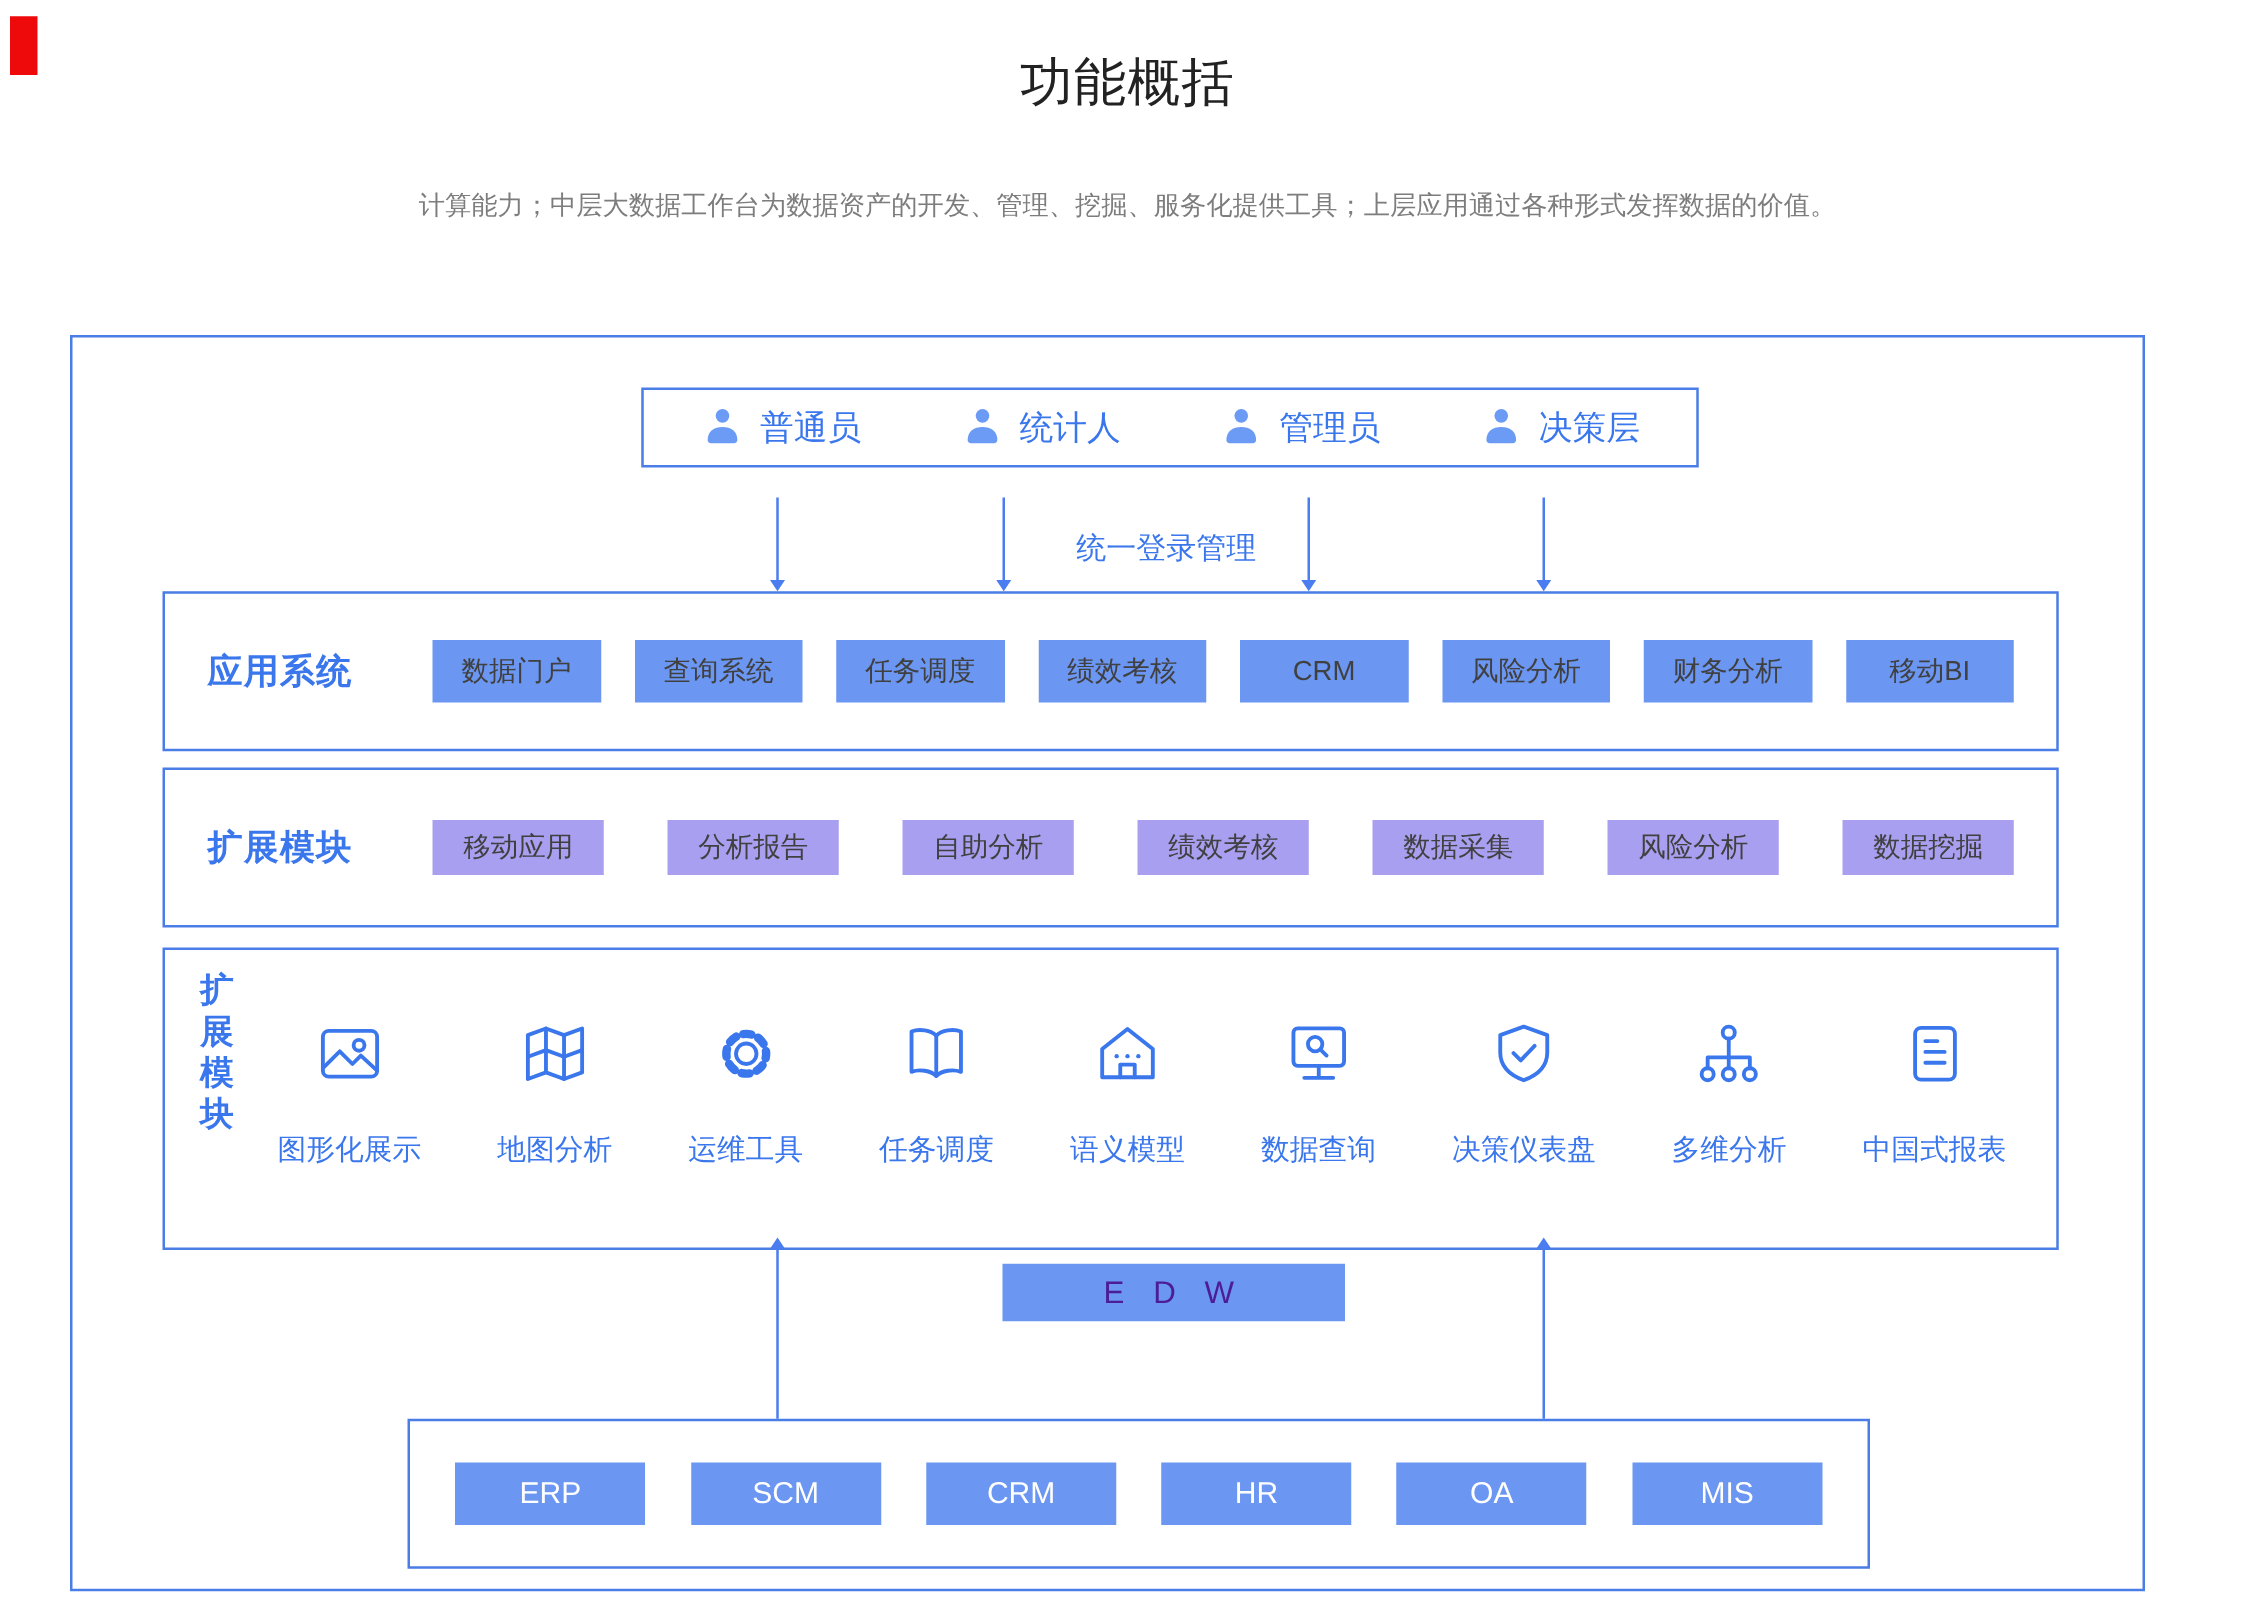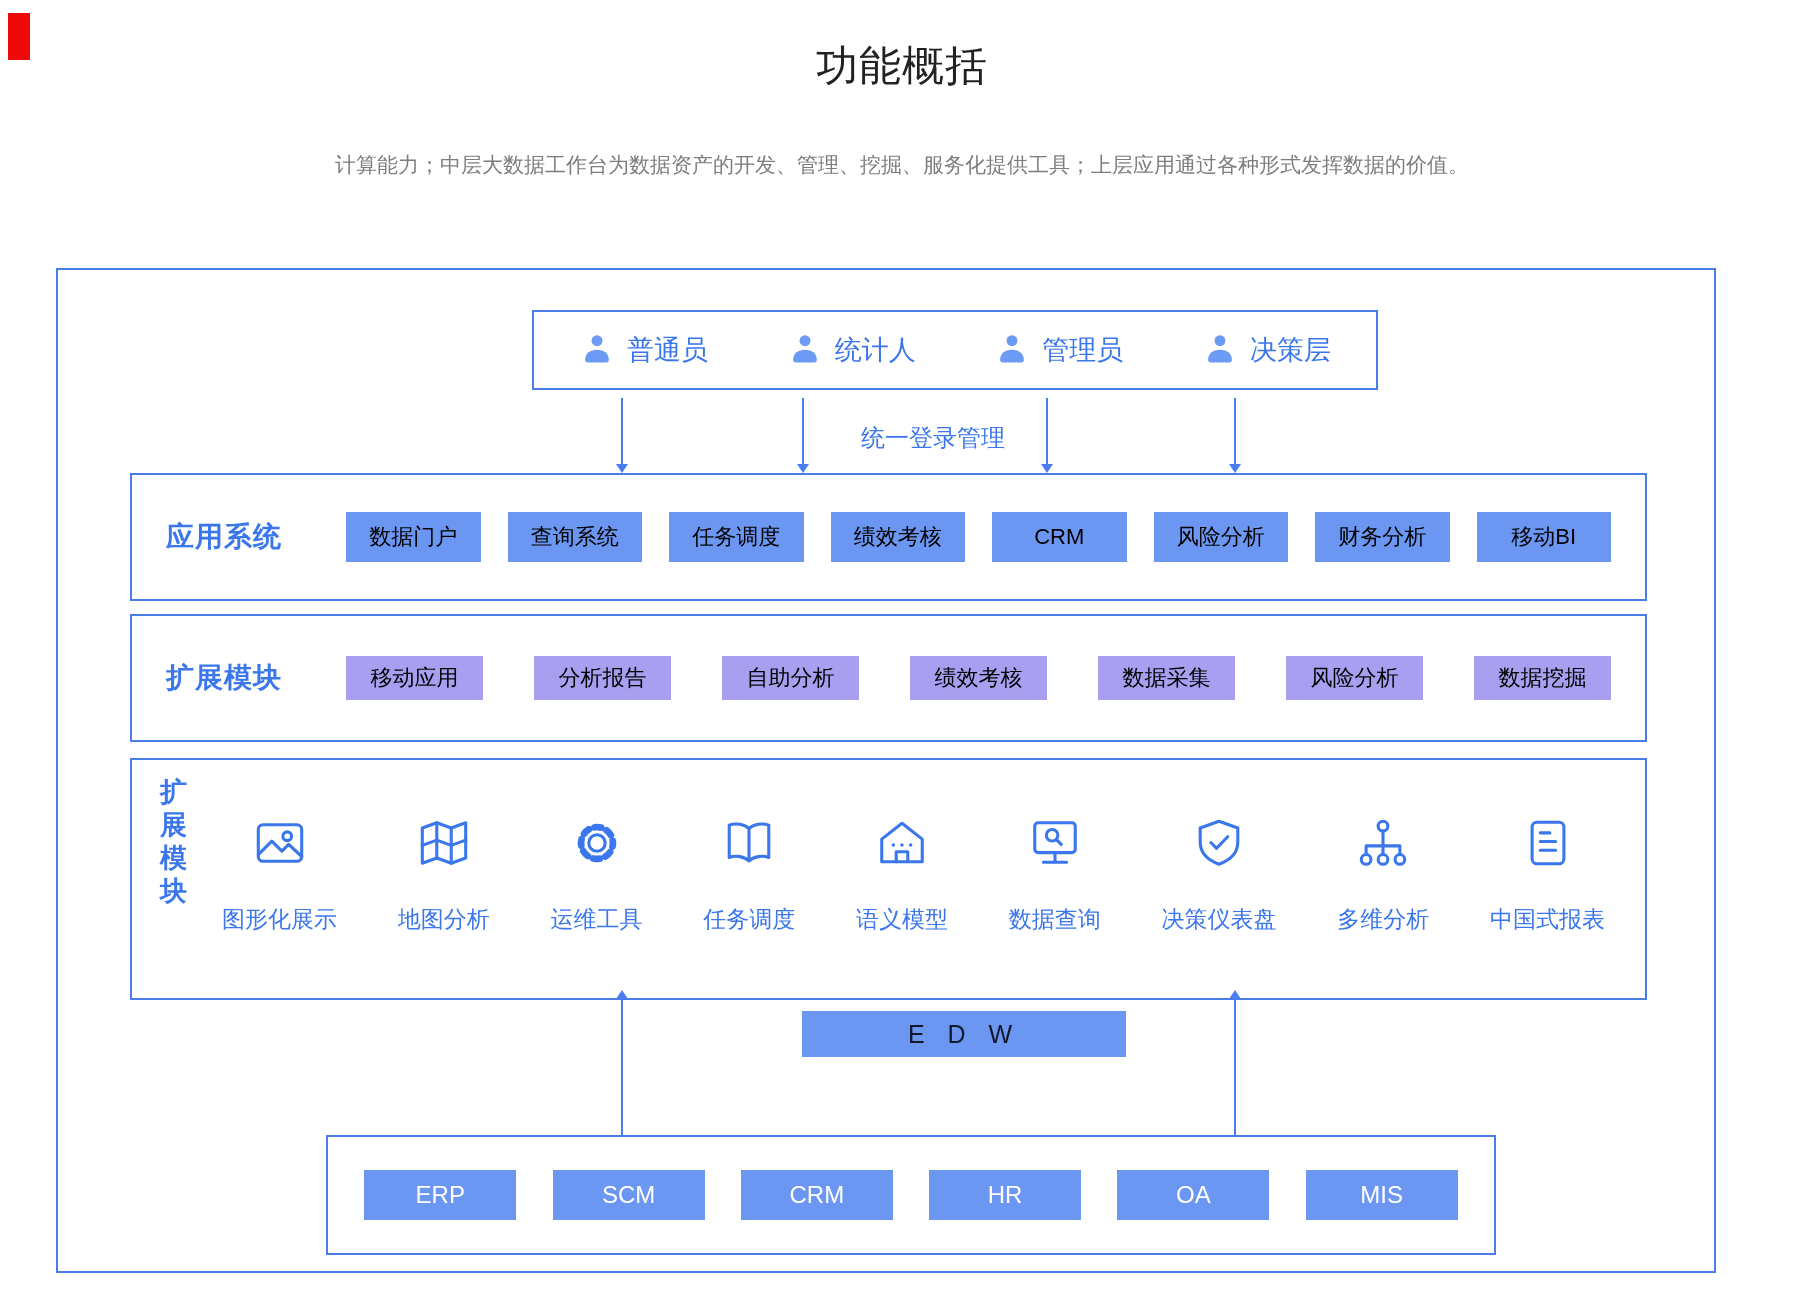--- a/index.html
+++ b/index.html
@@ -23,21 +23,21 @@
   .page-title{position:absolute;top:38px;left:0;width:100%;text-align:center;
     font-size:42px;font-weight:500;color:var(--title-color);letter-spacing:1px;}
 
   .page-desc{position:absolute;top:148px;left:12px;right:12px;text-align:center;
     color:var(--text-gray);font-size:21px;line-height:34px;}
 
   .outer-box{position:absolute;left:56px;top:268px;width:1660px;height:1005px;
     border:2px solid var(--border-blue);}
 
   
-  .user-box{position:absolute;left:474px;top:40px;width:846px;height:80px;
+  .user-box{position:absolute;left:455px;top:40px;width:846px;height:64px;
     border:2px solid var(--border-blue);display:flex;align-items:center;
     justify-content:space-between;padding:0 45px;}
   .user-item{display:flex;align-items:center;gap:12px;}
   .user-ico{width:36px;height:36px;display:inline-flex;color:var(--user-icon-blue);}
   .user-ico svg{width:100%;height:100%;}
   .user-label{font-size:27px;color:var(--primary-blue);}
 
   
   .v-arrow{position:absolute;width:2px;background:var(--arrow-blue);}
   .v-arrow.down::after{content:'';position:absolute;bottom:-9px;left:50%;
@@ -50,42 +50,42 @@
 
   
   .band{position:absolute;left:72px;width:1517px;height:128px;border:2px solid var(--border-blue);
     display:flex;align-items:center;padding:0 34px;}
   .band-label{width:152px;flex:0 0 152px;margin-right:28px;font-size:28px;font-weight:700;
     color:var(--primary-blue);letter-spacing:1px;}
   .band-items{flex:1;display:flex;align-items:center;}
   .band-items.grow{gap:27px;}
   .band-items.grow .chip{flex:1;}
   .band-items.spread{justify-content:space-between;}
-  .chip{color:#000000;text-align:center;font-size:22px;}
+  .chip{color:#404040;text-align:center;font-size:22px;}
   .chip-blue{background:var(--chip-blue);height:50px;line-height:50px;}
   .chip-purple{background:var(--chip-purple);height:44px;line-height:44px;width:137px;flex:0 0 137px;}
 
   .row-app{top:203px;}
   .row-ext{top:344px;}
 
   
   .platform-box{position:absolute;left:72px;top:488px;width:1517px;height:242px;
     border:2px solid var(--border-blue);}
   .platform-label{position:absolute;left:28px;top:16px;width:34px;font-size:27px;font-weight:700;
     color:var(--primary-blue);line-height:33px;word-break:break-all;}
   .tools-row{position:absolute;left:90px;right:40px;top:56px;display:flex;
     justify-content:space-between;align-items:flex-start;}
   .tool-item{display:flex;flex-direction:column;align-items:center;}
   .tool-ico{width:54px;height:54px;color:var(--primary-blue);display:inline-flex;}
   .tool-ico svg{width:100%;height:100%;}
   .tool-label{margin-top:34px;font-size:23px;color:var(--primary-blue);white-space:nowrap;}
 
   
-  .edw-box{position:absolute;left:744px;top:741px;width:324px;height:46px;line-height:46px;
-    background:var(--chip-blue);color:#0f172a;text-align:center;font-size:25px;letter-spacing:8px;}
+  .edw-box{position:absolute;left:744px;top:741px;width:274px;height:46px;line-height:46px;
+    background:var(--chip-blue);color:#4c1d95;text-align:center;font-size:25px;letter-spacing:8px;}
   .etl-label{position:absolute;top:802px;left:672px;width:400px;text-align:center;
     font-size:24px;color:var(--primary-blue);}
 
   
   .source-box{position:absolute;left:268px;top:865px;width:1170px;height:120px;
     border:2px solid var(--border-blue);display:flex;align-items:center;justify-content:space-evenly;}
   .source-chip{width:152px;height:50px;line-height:50px;background:var(--chip-blue);
     color:#fff;text-align:center;font-size:24px;}
 
   svg{display:block;}

